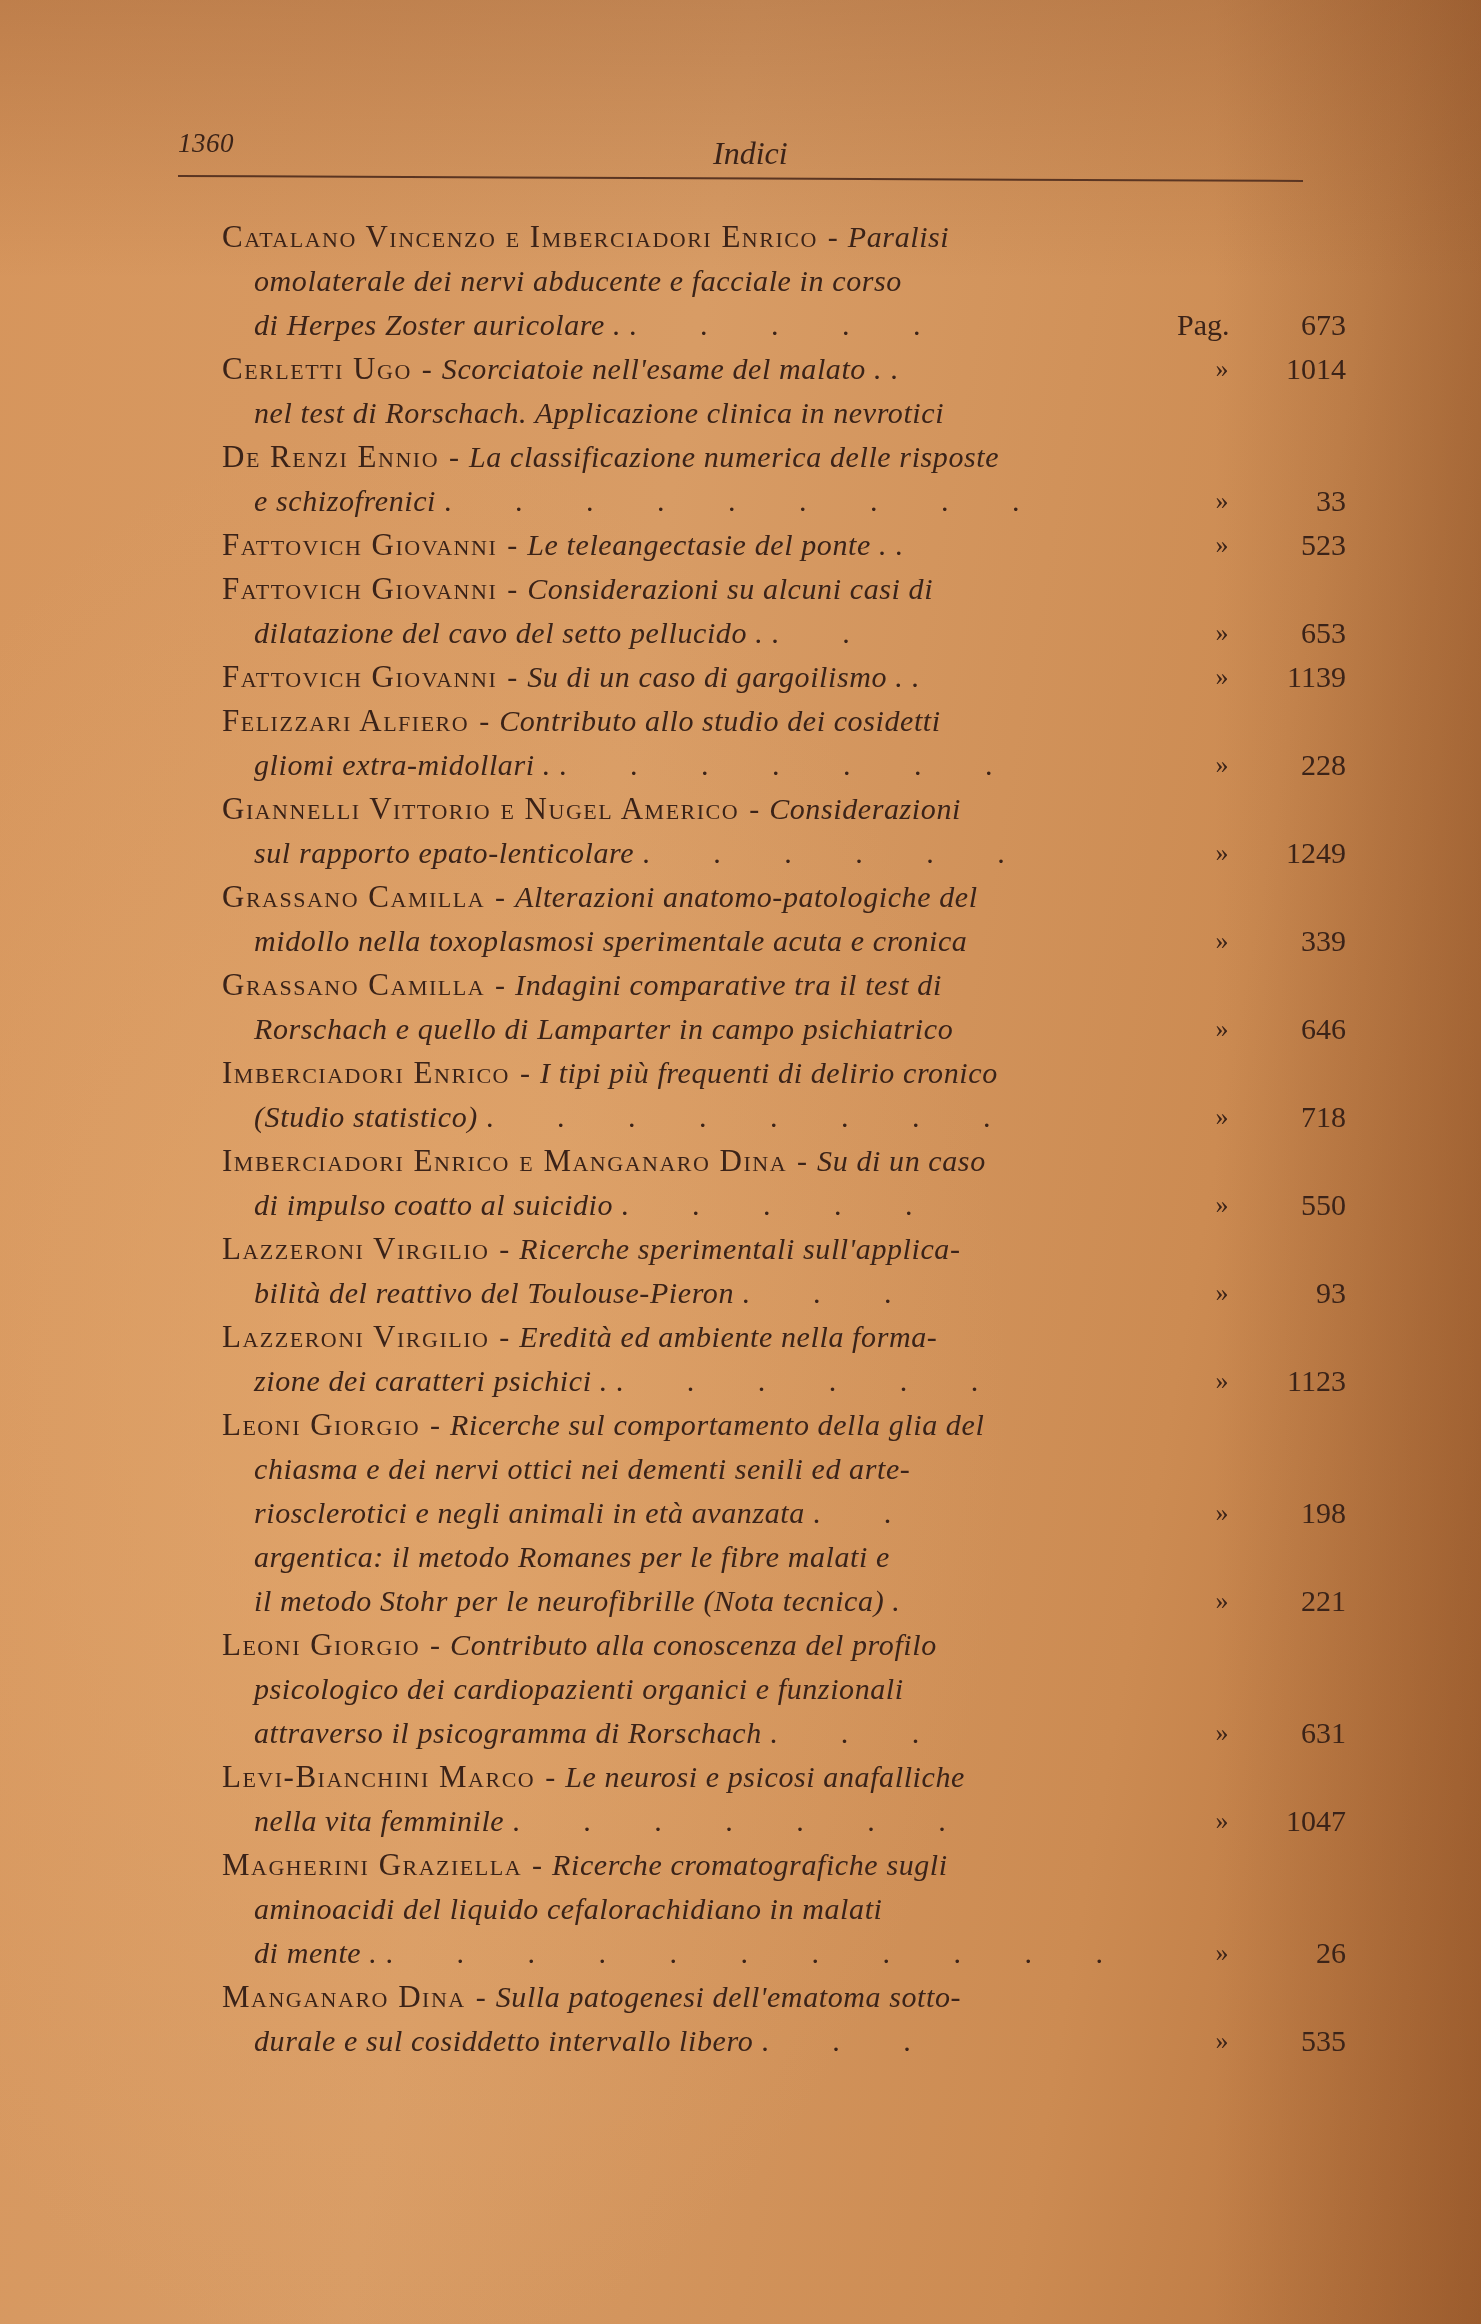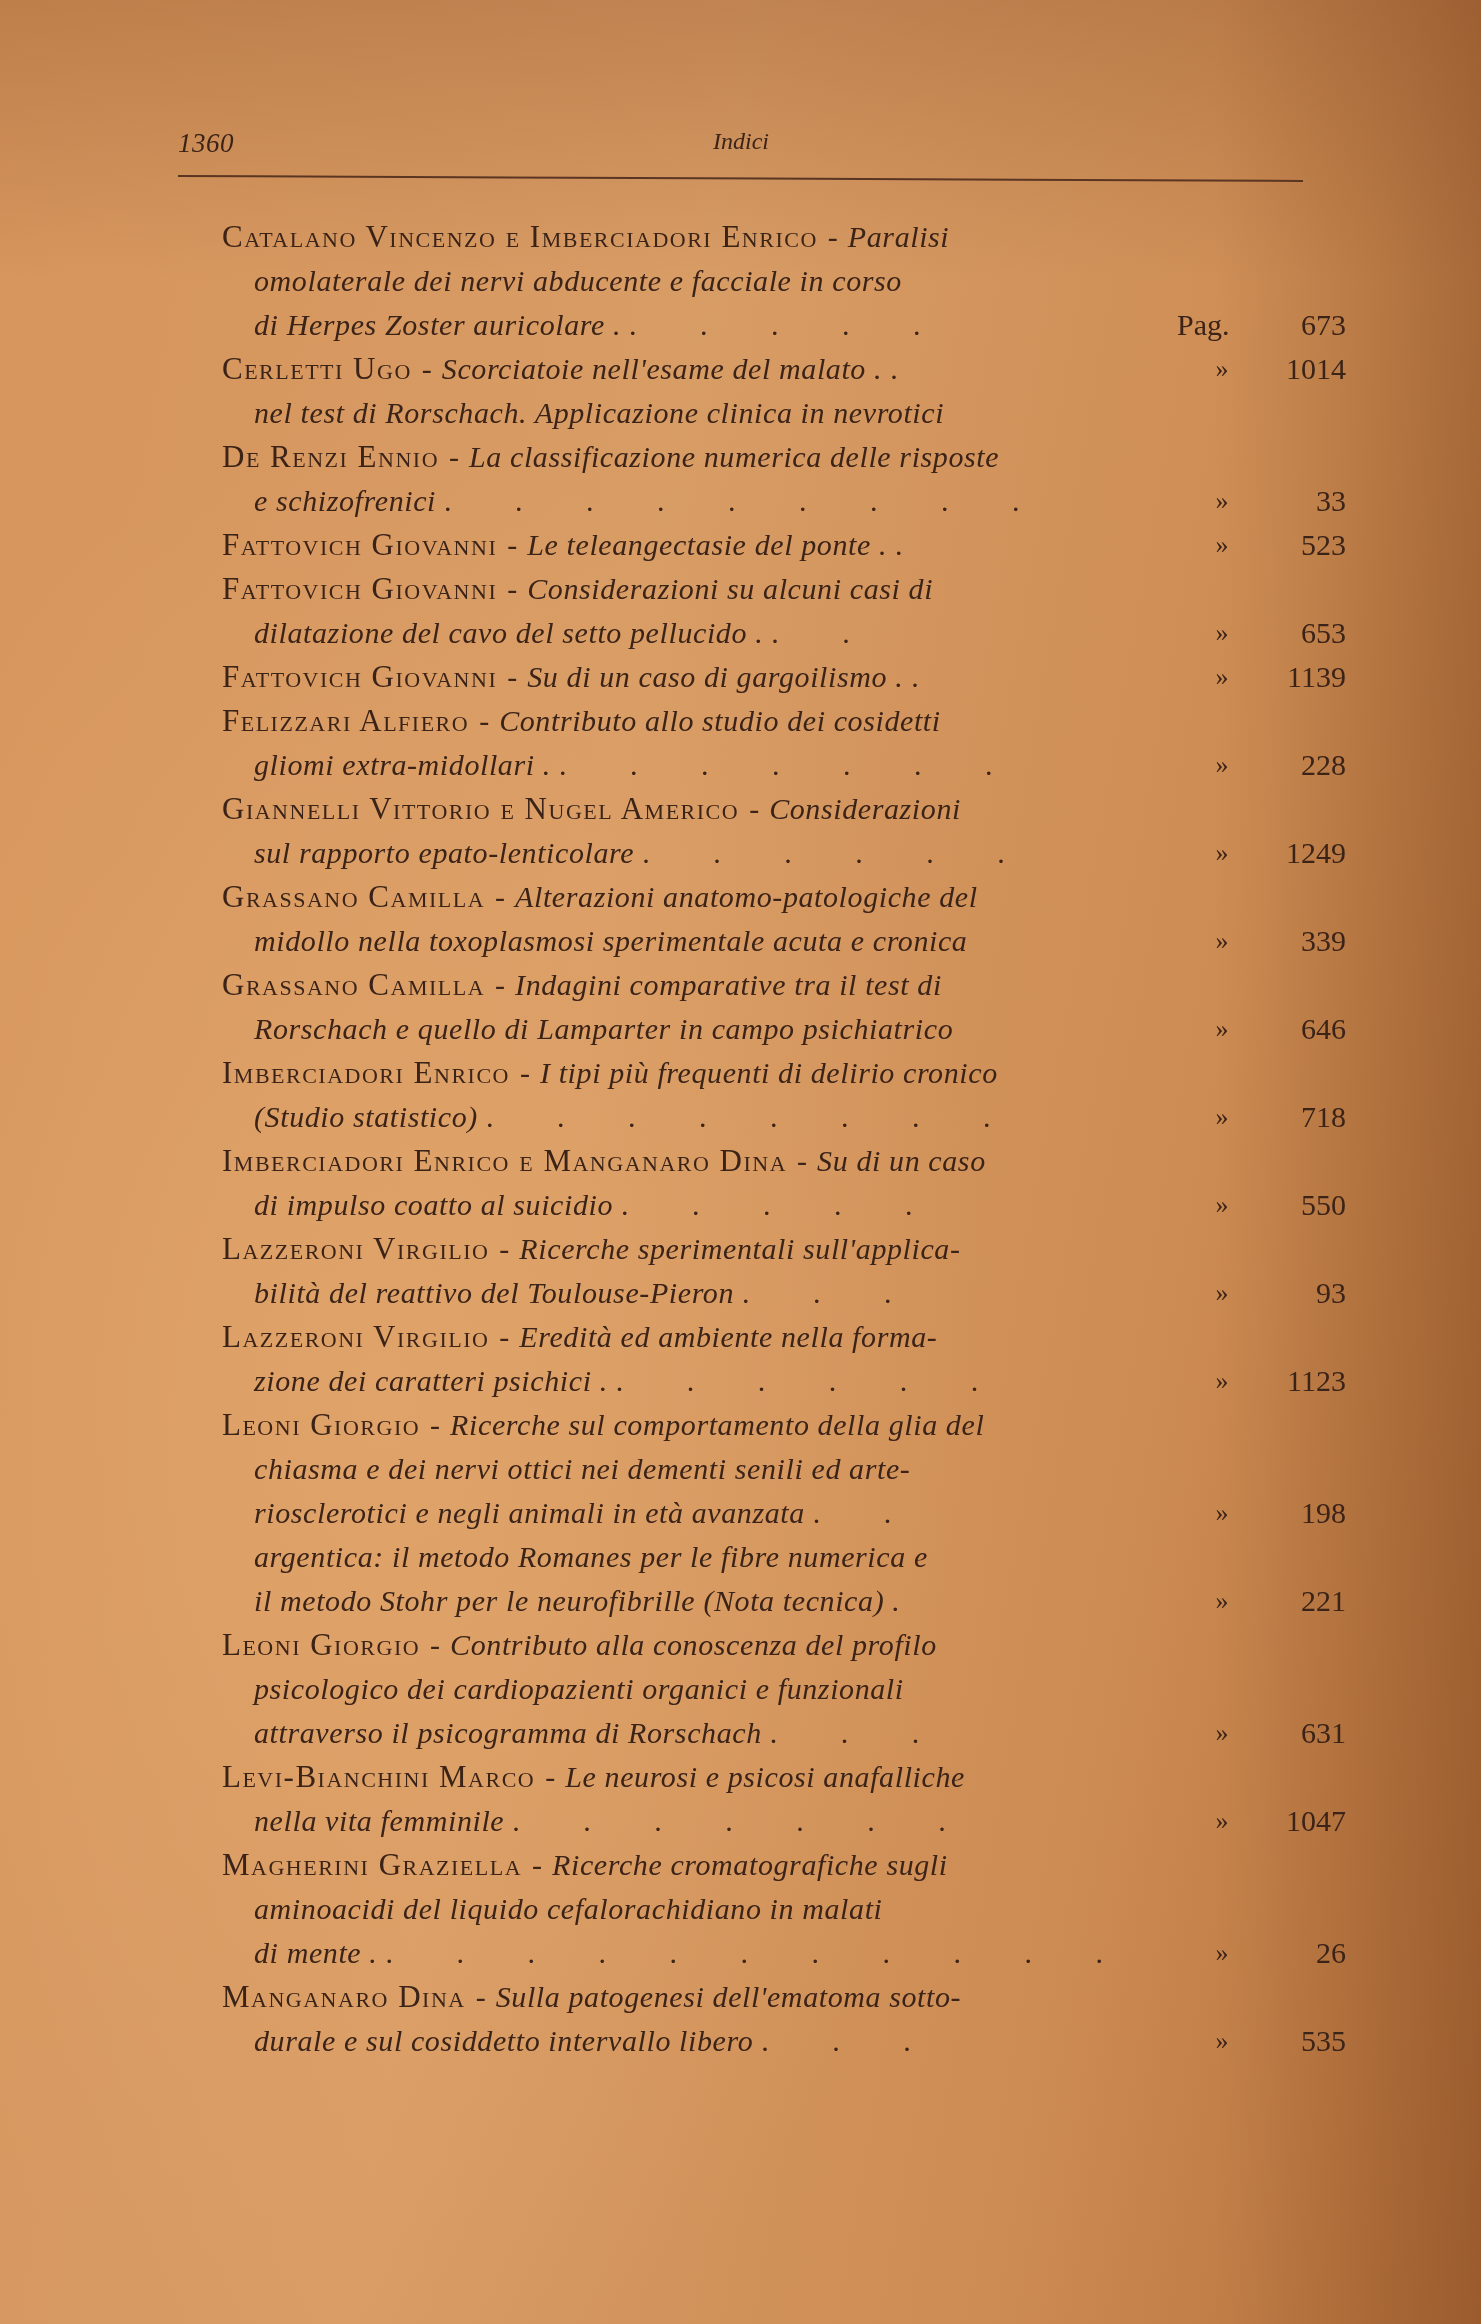--- a/index.html
+++ b/index.html
@@ -12,21 +12,21 @@
     color: #3b2318;
   }
   .vignette {
     position: absolute; inset: 0; pointer-events: none;
     background:
       linear-gradient(180deg, rgba(120,60,25,0.25) 0%, rgba(120,60,25,0) 12%),
       linear-gradient(270deg, rgba(110,55,20,0.35) 0%, rgba(110,55,20,0) 18%);
   }
   .running-head { position: absolute; top: 128px; left: 178px; width: 1130px; height: 40px; }
   .page-number { position: absolute; left: 0; top: 0; font-size: 27px; letter-spacing: 0.5px; font-style: italic; }
-  .running-title { position: absolute; left: 535px; top: 0; font-size: 24px; font-style: italic; }
+  .running-title { position: absolute; left: 535px; top: 7px; font-size: 32px; font-style: italic; }
   .rule {
     position: absolute; top: 175px; left: 178px; width: 1125px; height: 2px;
     background: #5a3522; transform: rotate(0.25deg); transform-origin: left center;
   }
   .entries { position: absolute; top: 215px; left: 186px; width: 1160px; }
   .entry { position: relative; }
   .line {
     position: relative; height: 44px; line-height: 44px; font-size: 30px;
     white-space: nowrap;
   }
@@ -155,21 +155,21 @@
     </div>
     <div class="entry">
       <div class="line first"><span class="author">Leoni Giorgio</span><span class="sep">-</span><span class="title">Ricerche sul comportamento della glia del</span></div>
       <div class="line cont"><span class="title">chiasma e dei nervi ottici nei dementi senili ed arte-</span></div>
       <div class="line cont"><span class="title">riosclerotici e negli animali in età avanzata</span><span class="leader">. .</span><span class="ref">
           <span class="ditto">»</span>
           <span class="pg">198</span>
         </span></div>
     </div>
     <div class="entry">
-      <div class="line cont"><span class="title">argentica: il metodo Romanes per le fibre numerica e</span></div>
+      <div class="line cont"><span class="title">argentica: il metodo Romanes per le fibre malati e</span></div>
       <div class="line cont"><span class="title">il metodo Stohr per le neurofibrille (Nota tecnica) .</span><span class="leader"></span><span class="ref">
           <span class="ditto">»</span>
           <span class="pg">221</span>
         </span></div>
     </div>
     <div class="entry">
       <div class="line first"><span class="author">Leoni Giorgio</span><span class="sep">-</span><span class="title">Contributo alla conoscenza del profilo</span></div>
       <div class="line cont"><span class="title">psicologico dei cardiopazienti organici e funzionali</span></div>
       <div class="line cont"><span class="title">attraverso il psicogramma di Rorschach</span><span class="leader">. . .</span><span class="ref">
           <span class="ditto">»</span>

